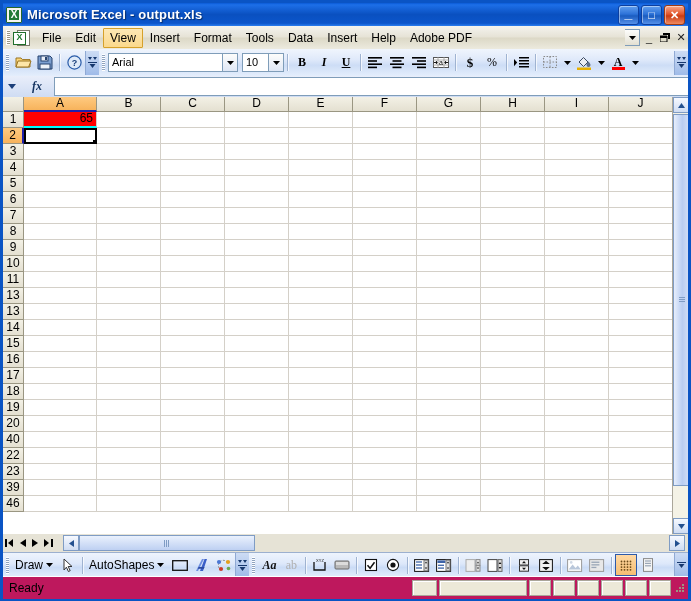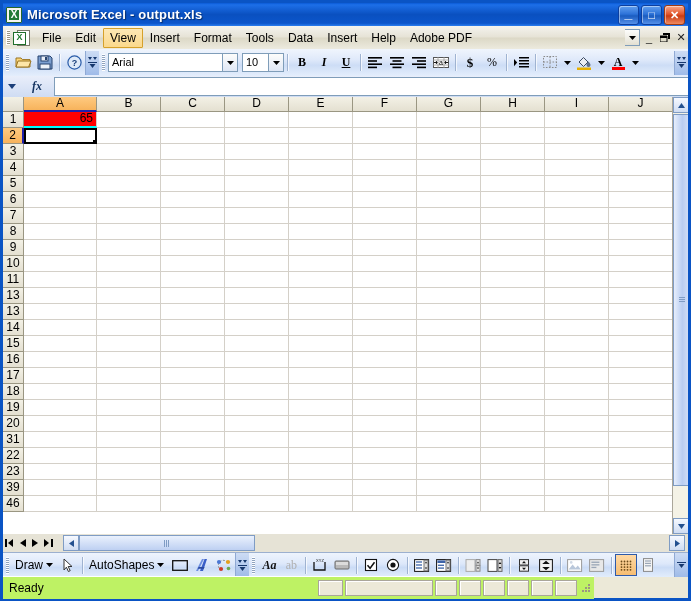--- a/index.html
+++ b/index.html
@@ -150,22 +150,22 @@
   .hthumb{height:16px;box-sizing:border-box;border:1px solid #7f9cc4;
     background:linear-gradient(180deg,#eaf1fd,#bed0f2);position:relative;}
   .hthumb:after{content:"";position:absolute;top:4px;left:50%;margin-left:-3px;width:6px;height:7px;
     background:repeating-linear-gradient(90deg,#7f9cc4 0 1px,transparent 1px 2px);}
 
   
   .drawbar{position:absolute;left:3px;top:552px;width:685px;height:24px;
     background:linear-gradient(180deg,#eef4fd 0%,#dde8fa 45%,#cbdcf6 60%,#e2edfc 100%);
     display:flex;align-items:center;border-top:1px solid #9cb0cf;}
   .dtext{font:12px "Liberation Sans",sans-serif;color:#000;padding:0 3px;}
-  .statusbar{position:absolute;left:3px;top:576px;width:591px;height:22px;
-    background:#bef264;border-top:1px solid #fff;display:flex;align-items:center;}
+  .statusbar{position:absolute;left:3px;top:576px;width:685px;height:22px;
+    background:#be185d;border-top:1px solid #fff;display:flex;align-items:center;}
   .st-ready{font:12px "Liberation Sans",sans-serif;color:#000;margin-left:6px;}
   .st-cells{margin-left:auto;display:flex;align-items:center;gap:2px;margin-right:3px;}
   .stc{height:16px;border:1px solid #aaa69a;background:#ece9d8;box-sizing:border-box;
     box-shadow:inset 1px 1px 0 #fff;}
   .gripdots{width:12px;height:12px;margin-right:2px;
     background:
       radial-gradient(circle 1px at 9px 3px,#9a9682 99%,transparent) ,
       radial-gradient(circle 1px at 6px 6px,#9a9682 99%,transparent),
       radial-gradient(circle 1px at 9px 6px,#9a9682 99%,transparent),
       radial-gradient(circle 1px at 3px 9px,#9a9682 99%,transparent),
@@ -430,21 +430,21 @@
         <div class="rh">11</div>
         <div class="rh">13</div>
         <div class="rh">13</div>
         <div class="rh">14</div>
         <div class="rh">15</div>
         <div class="rh">16</div>
         <div class="rh">17</div>
         <div class="rh">18</div>
         <div class="rh">19</div>
         <div class="rh">20</div>
-        <div class="rh">31</div>
+        <div class="rh">40</div>
         <div class="rh">22</div>
         <div class="rh">23</div>
         <div class="rh">39</div>
         <div class="rh">46</div>
       </div>
    <div class="cells" id="cells">
         <div class="crow">
           <div class="cell fill-red" style="width: 73px; background: rgb(255, 0, 0); border-bottom-color: rgb(0, 255, 255);">65</div>
           <div class="cell" style="width: 64px;"></div>
           <div class="cell" style="width: 64px;"></div>

